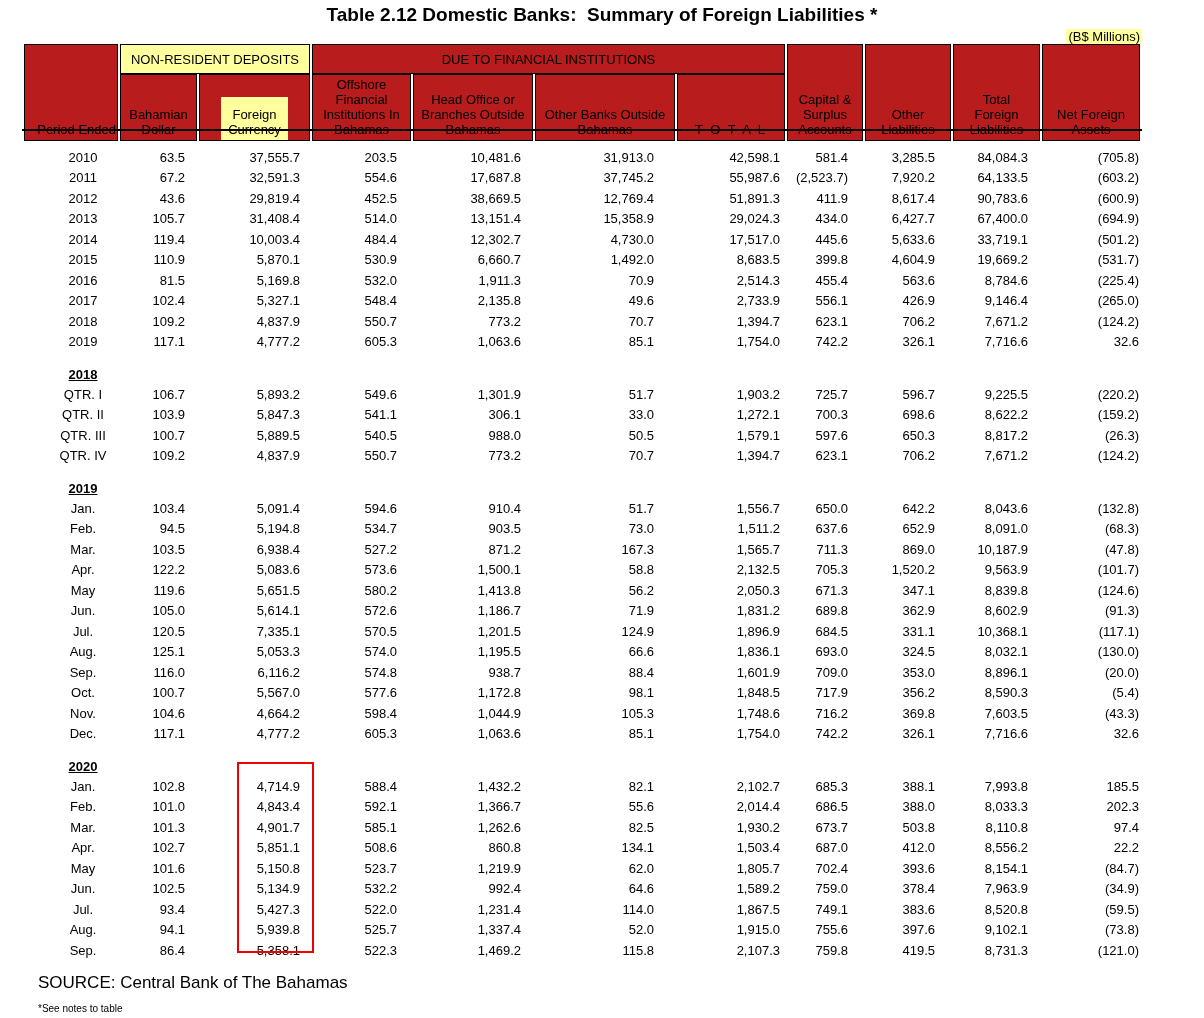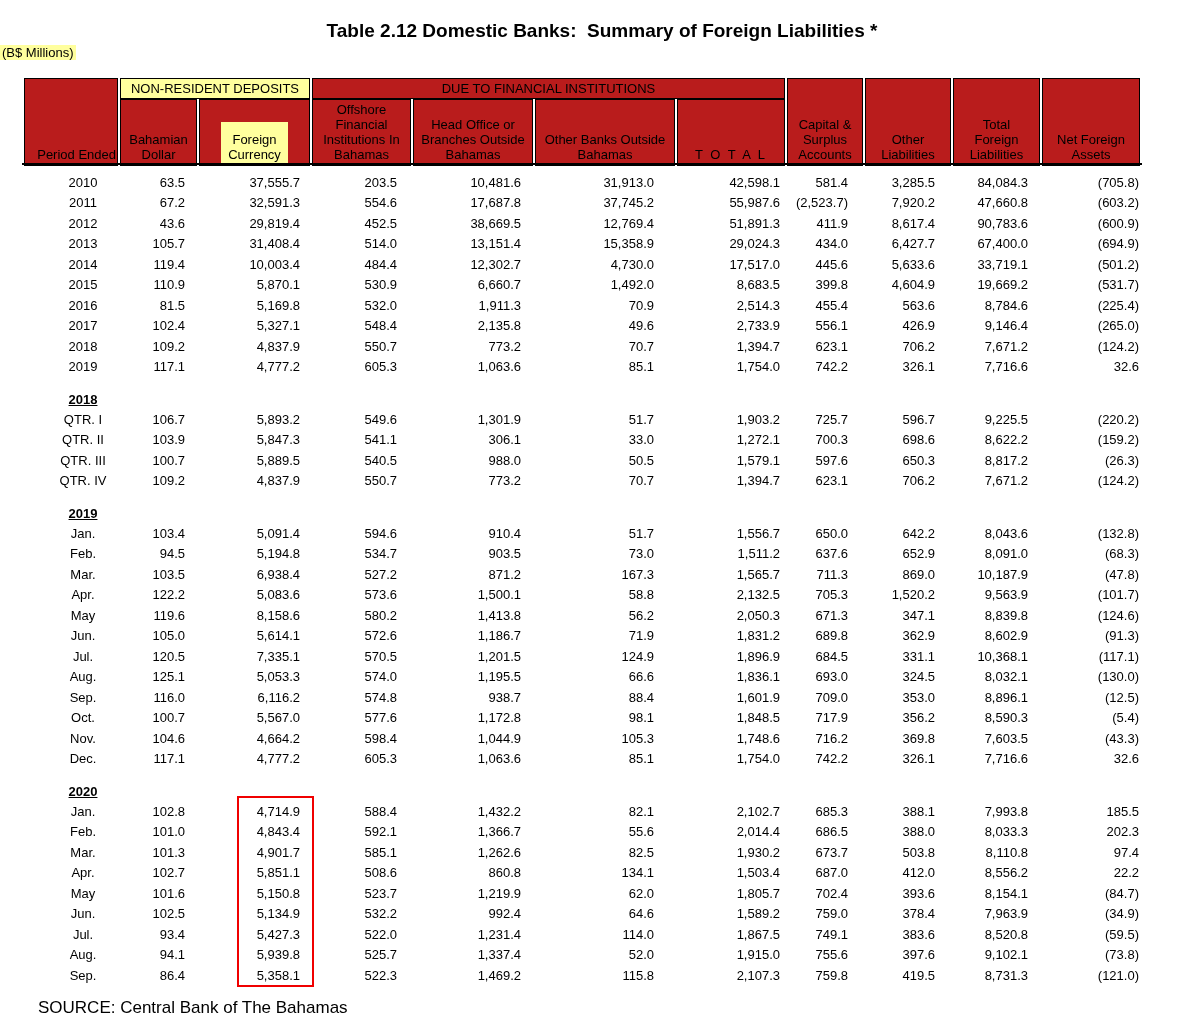--- a/index.html
+++ b/index.html
@@ -2,37 +2,37 @@
 <html><head>
 <meta charset="utf-8">
 <style>
   html,body{margin:0;padding:0;background:#fff;}
   body{
     width:1204px;height:1018px;overflow:hidden;position:relative;
     font-family:"Liberation Sans","DejaVu Sans",sans-serif;color:#000;
   }
   .title{
     text-align:center;font-weight:bold;font-size:19px;padding-top:4px;
-    white-space:pre;letter-spacing:0px;margin-top:16px;
+    white-space:pre;letter-spacing:0px;
   }
-  .units-line{text-align:left;margin:3px 62px 18px 0;font-size:13px;line-height:15px;}
+  .units-line{text-align:right;margin:3px 62px 0 0;font-size:13px;line-height:15px;}
   .hl{background:#FFFF9E;}
   .units-line .hl{padding:0 2px;}
   .table-wrap{position:relative;margin:0 0 0 22px;width:1120px;}
   table{
     border-collapse:separate;border-spacing:2px 0;table-layout:fixed;
     width:1120px;font-size:13px;
   }
   th{
     border:1.4px solid #000;font-weight:normal;text-align:center;
     white-space:pre-line;line-height:15px;padding:2px 1px 3px;
     vertical-align:bottom;box-sizing:border-box;background:#b91c1c;
   }
   th.corner{text-align:right;padding-left:5px;vertical-align:bottom;}
-  th.group{height:21px;vertical-align:middle;padding:1px;}
+  th.group{height:30px;vertical-align:middle;padding:1px;}
   th.group-yellow{background:#FFFF9E;}
   th.sub{height:64px;}
   th.total-col{letter-spacing:2px;}
   th.fc-cell{padding-bottom:0;}
   th.fc-cell .hl{display:inline-block;padding:10px 7px 3px;}
   tbody td{
     height:20.5px;padding:0;white-space:nowrap;vertical-align:middle;
     box-sizing:border-box;font-size:13px;
   }
   tr.spacer-row td{height:6px;}
@@ -143,21 +143,21 @@
         <tr>
           <td class="label">2011</td>
           <td class="num c0">67.2</td>
           <td class="num c1">32,591.3</td>
           <td class="num c2">554.6</td>
           <td class="num c3">17,687.8</td>
           <td class="num c4">37,745.2</td>
           <td class="num c5">55,987.6</td>
           <td class="num c6">(2,523.7)</td>
           <td class="num c7">7,920.2</td>
-          <td class="num c8">47,660.8</td>
+          <td class="num c8">64,133.5</td>
           <td class="num c9">(603.2)</td>
         </tr>
         <tr>
           <td class="label">2012</td>
           <td class="num c0">43.6</td>
           <td class="num c1">29,819.4</td>
           <td class="num c2">452.5</td>
           <td class="num c3">38,669.5</td>
           <td class="num c4">12,769.4</td>
           <td class="num c5">51,891.3</td>
@@ -383,21 +383,21 @@
           <td class="num c4">58.8</td>
           <td class="num c5">2,132.5</td>
           <td class="num c6">705.3</td>
           <td class="num c7">1,520.2</td>
           <td class="num c8">9,563.9</td>
           <td class="num c9">(101.7)</td>
         </tr>
         <tr>
           <td class="label">May</td>
           <td class="num c0">119.6</td>
-          <td class="num c1">8,158.6</td>
+          <td class="num c1">5,651.5</td>
           <td class="num c2">580.2</td>
           <td class="num c3">1,413.8</td>
           <td class="num c4">56.2</td>
           <td class="num c5">2,050.3</td>
           <td class="num c6">671.3</td>
           <td class="num c7">347.1</td>
           <td class="num c8">8,839.8</td>
           <td class="num c9">(124.6)</td>
         </tr>
         <tr>
@@ -443,21 +443,21 @@
           <td class="label">Sep.</td>
           <td class="num c0">116.0</td>
           <td class="num c1">6,116.2</td>
           <td class="num c2">574.8</td>
           <td class="num c3">938.7</td>
           <td class="num c4">88.4</td>
           <td class="num c5">1,601.9</td>
           <td class="num c6">709.0</td>
           <td class="num c7">353.0</td>
           <td class="num c8">8,896.1</td>
-          <td class="num c9">(12.5)</td>
+          <td class="num c9">(20.0)</td>
         </tr>
         <tr>
           <td class="label">Oct.</td>
           <td class="num c0">100.7</td>
           <td class="num c1">5,567.0</td>
           <td class="num c2">577.6</td>
           <td class="num c3">1,172.8</td>
           <td class="num c4">98.1</td>
           <td class="num c5">1,848.5</td>
           <td class="num c6">717.9</td>

